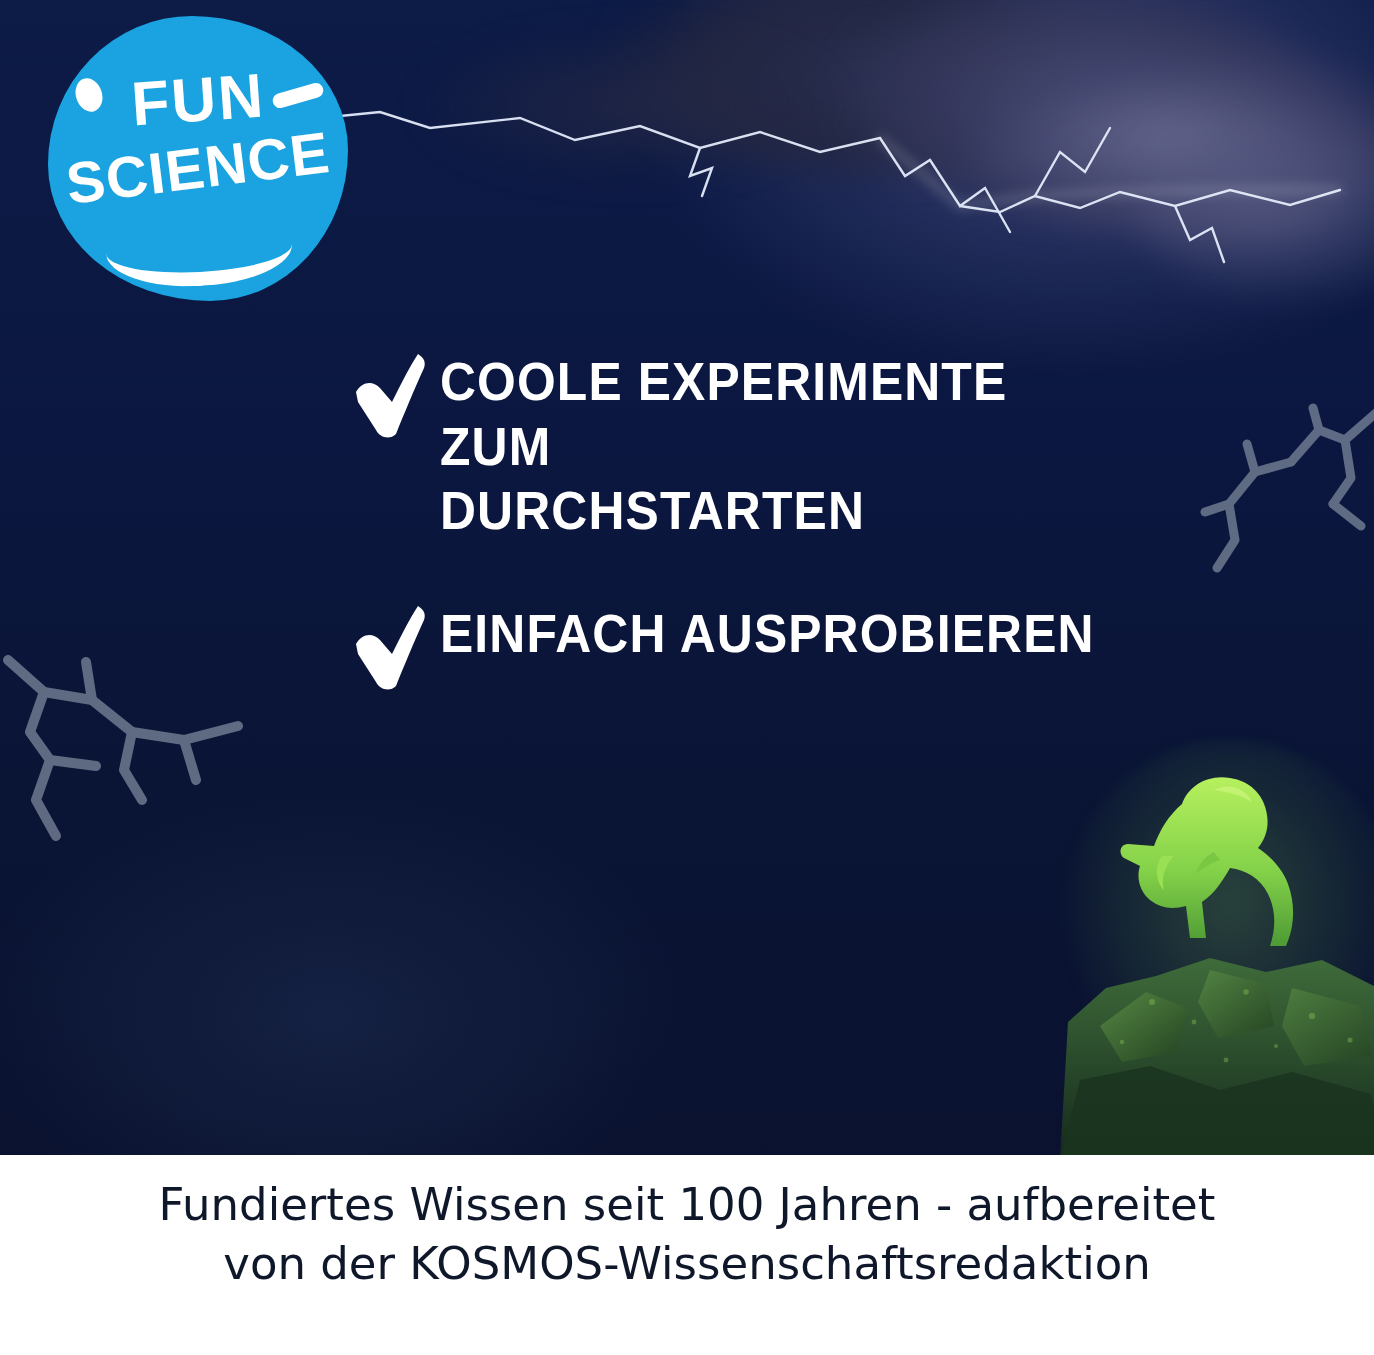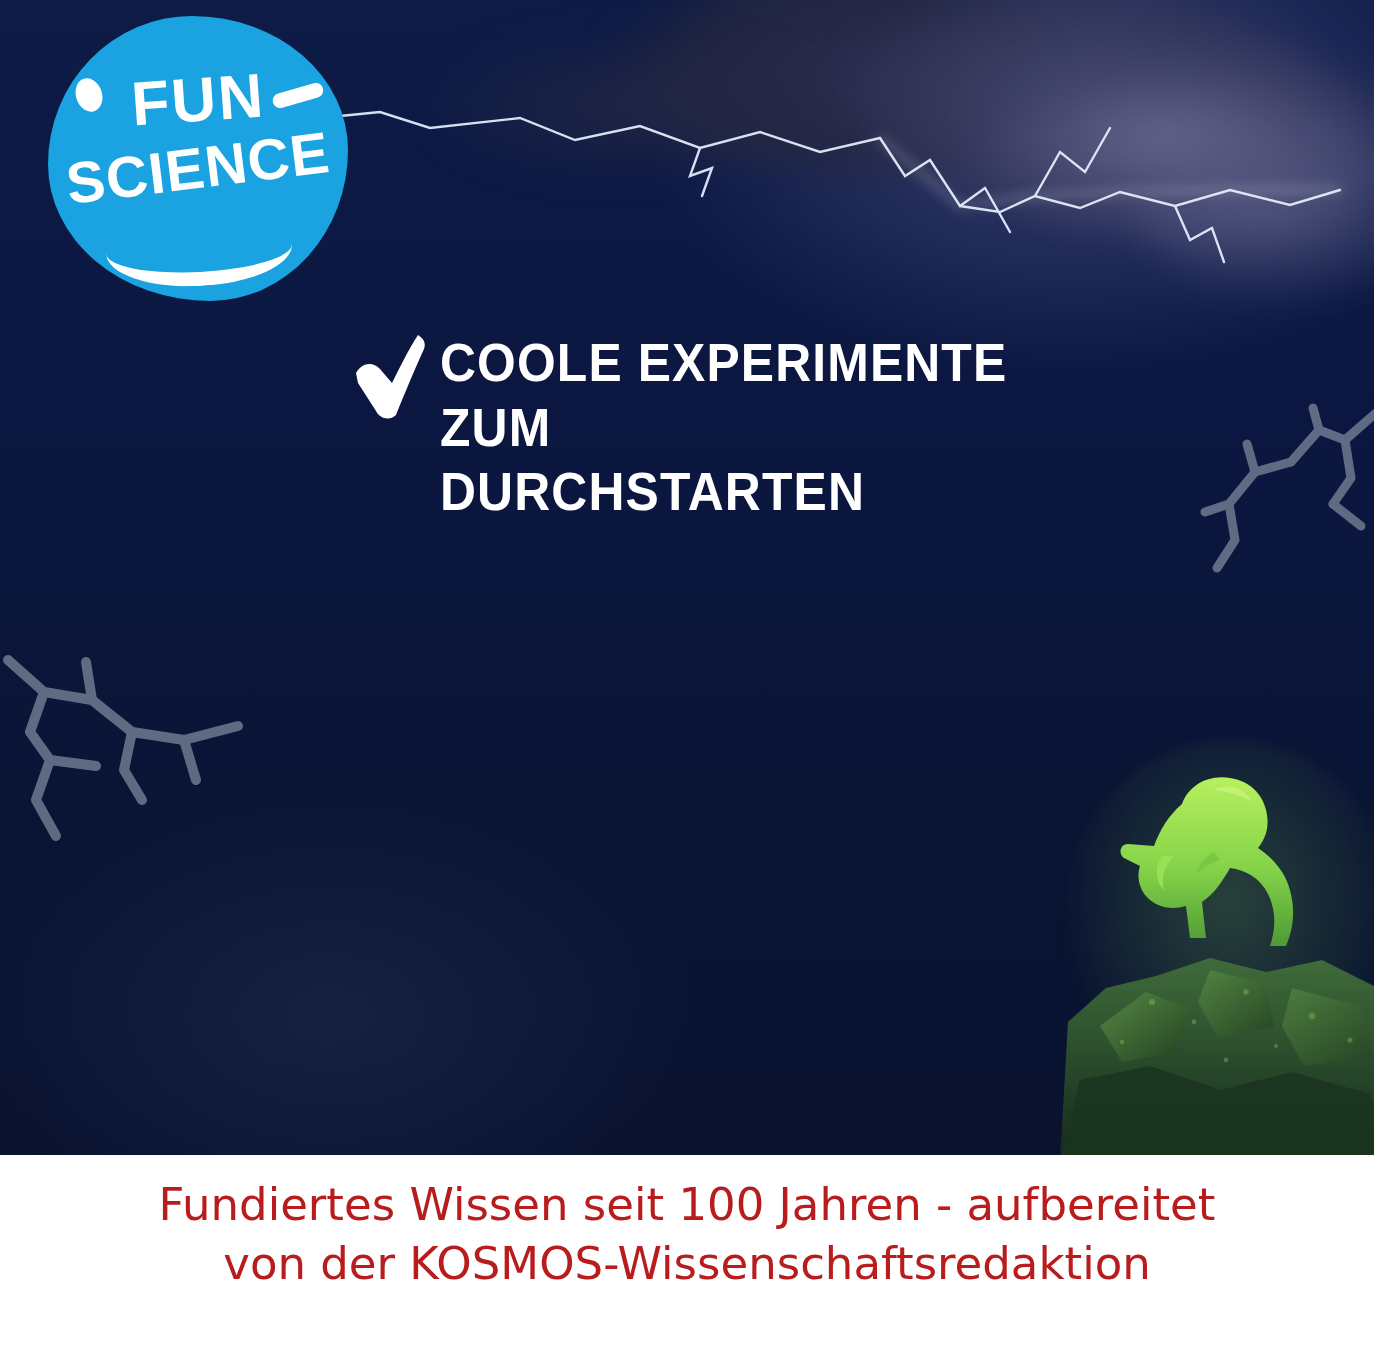--- a/index.html
+++ b/index.html
@@ -135,21 +135,21 @@
     height: 60px;
     border-bottom: 14px solid #fff;
     border-radius: 0 0 50% 50%;
     transform: rotate(-3deg);
   }
 
   
   .bullets {
     position: absolute;
     left: 352px;
-    top: 331px;
+    top: 350px;
     width: 820px;
   }
   .bullet {
     position: relative;
     display: flex;
     align-items: flex-start;
     margin-bottom: 58px;
   }
   .check {
     flex: 0 0 auto;
@@ -170,21 +170,21 @@
     white-space: pre-line;
   }
 
   
   .caption {
     position: absolute;
     left: 0;
     top: 1175px;
     width: 1374px;
     text-align: center;
-    color: #b91c1c;
+    color: #0f172a;
     font-size: 45px;
     line-height: 1.32;
     font-family: "DejaVu Sans", sans-serif;
     white-space: pre-line;
     padding: 0 60px;
     box-sizing: border-box;
   }
 </style>
 </head>
 <body>
@@ -307,20 +307,27 @@
       <div class="bullet">
         <svg class="check" viewBox="0 0 74 86">
           <path fill="#ffffff" d="M4 40 C10 30 20 28 28 36 L40 50 C50 30 58 14 66 2 C72 6 74 10 72 16
             C62 38 52 62 44 82 C38 88 28 86 24 78 L6 50 Z"></path>
         </svg>
         <div class="bullet-text">COOLE EXPERIMENTE ZUM
 DURCHSTARTEN</div>
       </div>
 
 
+      <div class="bullet">
+        <svg class="check" viewBox="0 0 74 86">
+          <path fill="#ffffff" d="M4 40 C10 30 20 28 28 36 L40 50 C50 30 58 14 66 2 C72 6 74 10 72 16
+            C62 38 52 62 44 82 C38 88 28 86 24 78 L6 50 Z"></path>
+        </svg>
+        <div class="bullet-text">EINFACH AUSPROBIEREN</div>
+      </div>
 
     </div>
   </div>
 
   <div class="caption">Fundiertes Wissen seit 100 Jahren - aufbereitet
 von der KOSMOS-Wissenschaftsredaktion</div>
 
 </div>
 
 </body></html>

